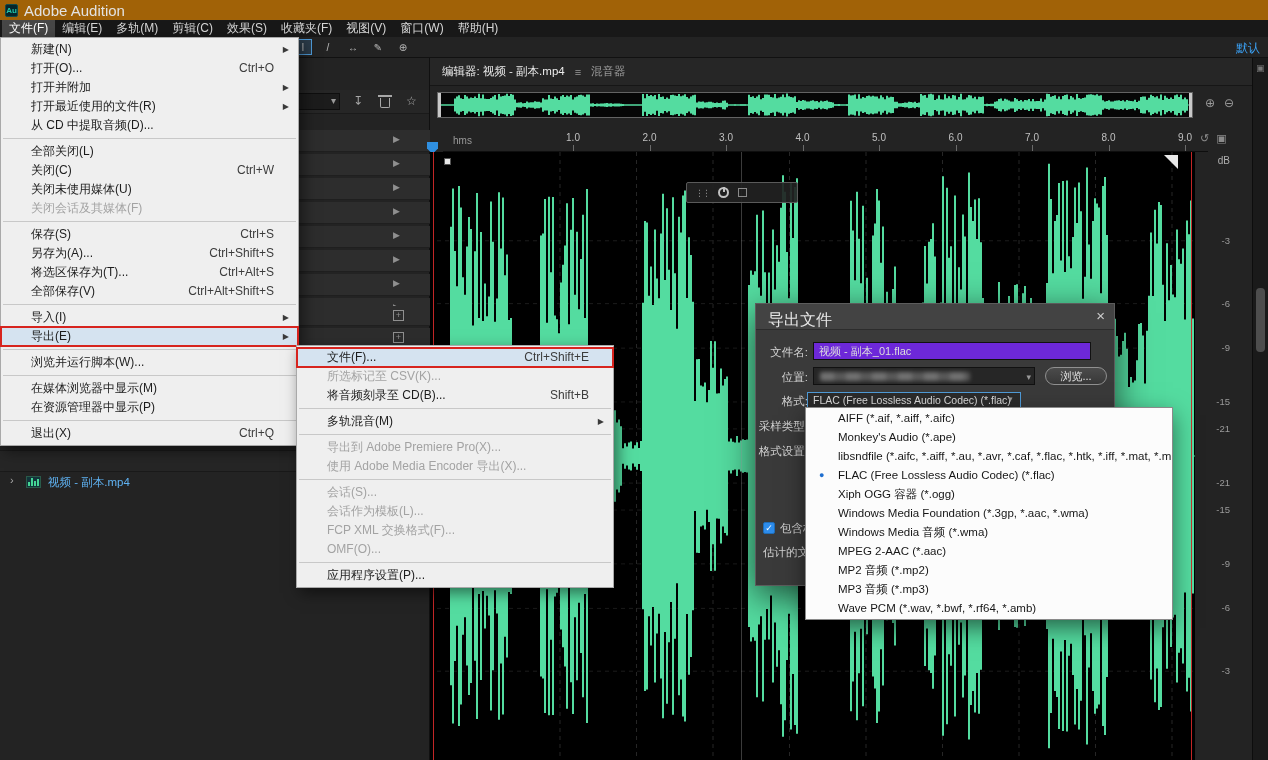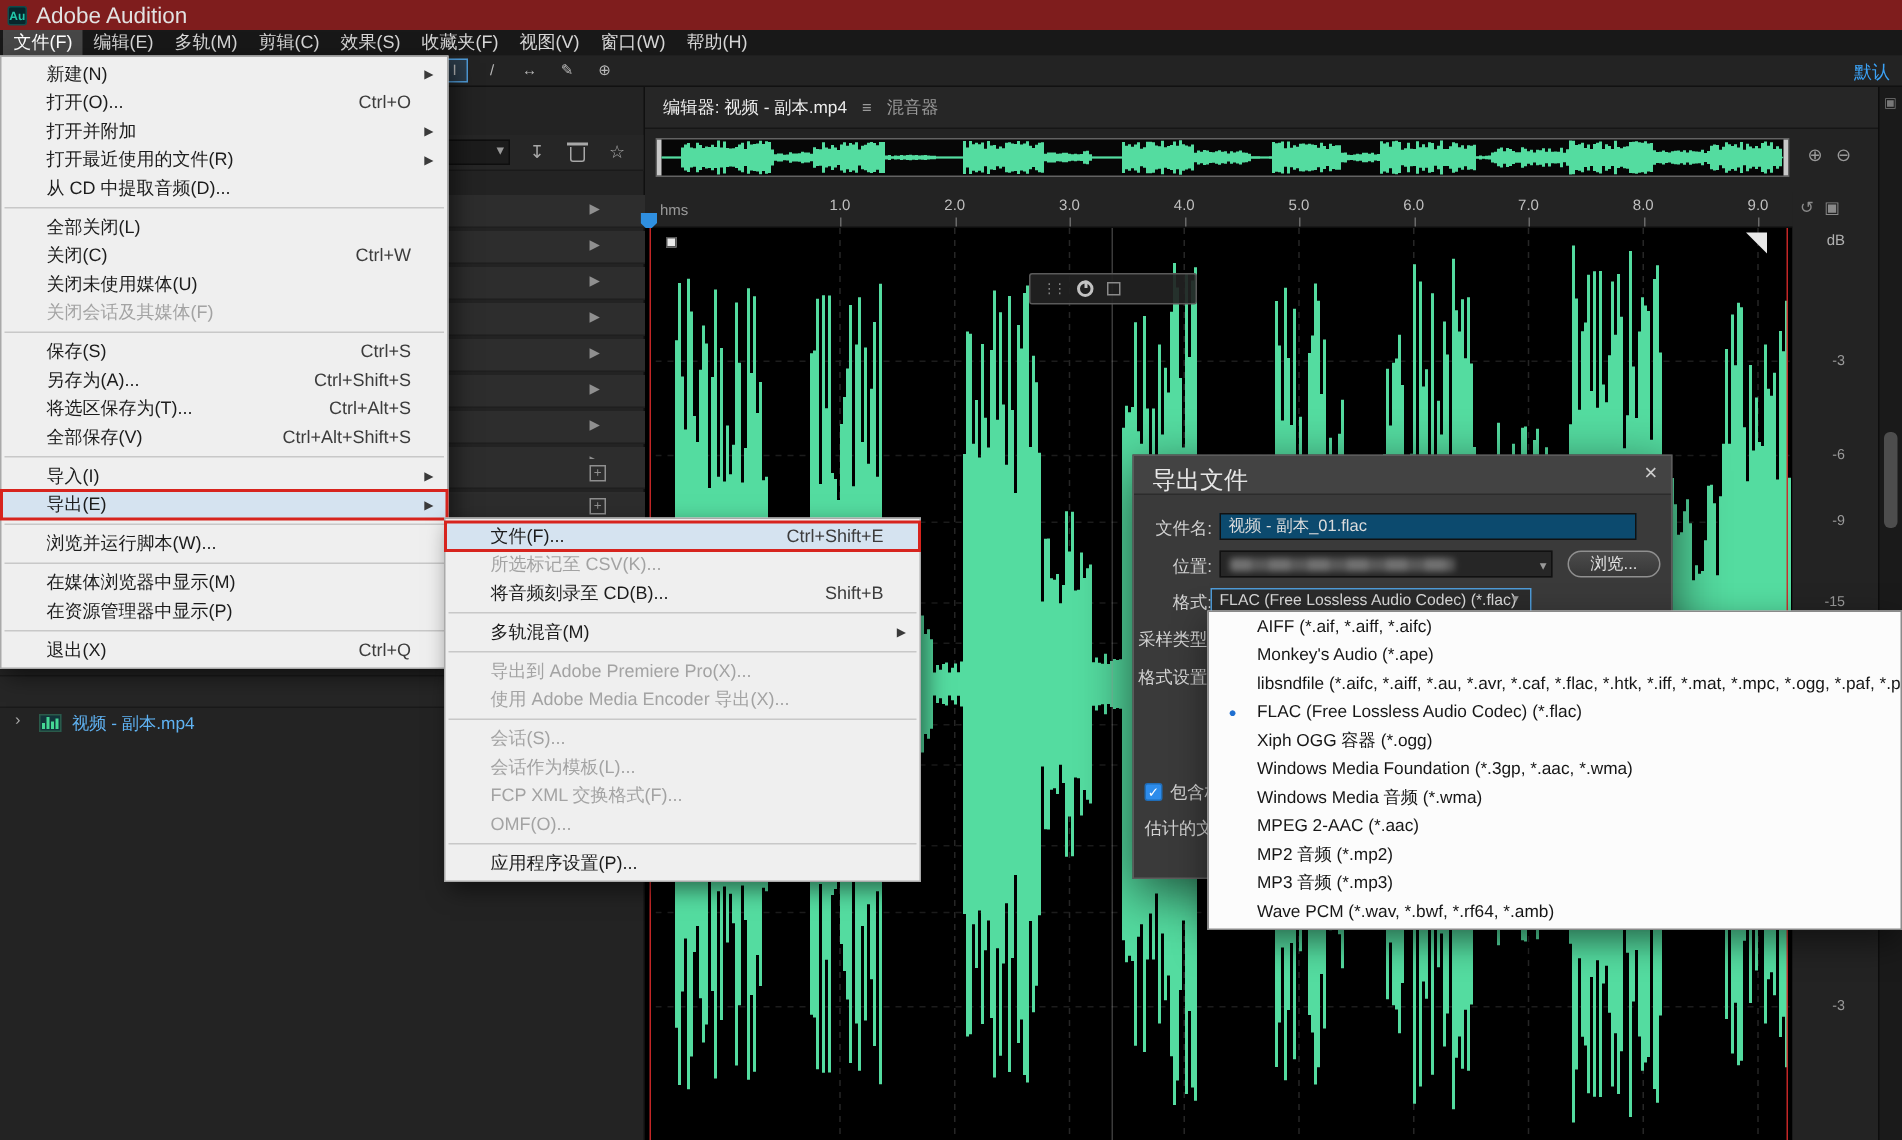--- a/index.html
+++ b/index.html
@@ -1,21 +1,21 @@
 <!DOCTYPE html>
 <html><head>
 <meta charset="utf-8">
 <style>
   html,body{margin:0;padding:0;width:1268px;height:760px;overflow:hidden;background:#202020;
     font-family:"Liberation Sans","DejaVu Sans",sans-serif;}
   body{position:relative;}
   *{box-sizing:border-box;}
 
   
-  .titlebar{position:absolute;left:0;top:0;width:1268px;height:20px;background:#7f1d1d;display:flex;align-items:center;gap:6px;padding-left:5px;}
+  .titlebar{position:absolute;left:0;top:0;width:1268px;height:20px;background:#a16207;display:flex;align-items:center;gap:6px;padding-left:5px;}
   .au-icon{width:13px;height:13px;background:#07262b;border:1px solid #0f4c4c;color:#22c7a9;font-size:8px;font-weight:bold;display:flex;align-items:center;justify-content:center;border-radius:2px;}
   .title-text{font-size:15px;color:#e2e2e2;}
   .menubar{position:absolute;left:0;top:20px;width:1268px;height:17px;background:#181818;display:flex;padding-left:2px;}
   .mbi{font-size:12px;color:#d6d6d6;padding:0 7px;line-height:17px;}
   .mbi.active{background:#474747;color:#fff;}
   .toolbar{position:absolute;left:0;top:37px;width:1268px;height:21px;background:#232323;border-bottom:1px solid #111;}
   .tools{position:absolute;left:294px;top:2px;display:flex;gap:7px;}
   .tool{width:18px;height:16px;display:flex;align-items:center;justify-content:center;font-size:10px;color:#b8b8b8;}
   .tool.sel{border:1px solid #4f9bd8;background:#2b3b49;}
   .workspace{position:absolute;right:8px;top:3px;font-size:12px;color:#3ba2f6;}
@@ -45,21 +45,21 @@
   .editor{position:absolute;left:430px;top:58px;width:822px;height:702px;background:#232323;}
   .tabbar{position:absolute;left:0;top:0;width:100%;height:28px;background:#262626;border-bottom:1px solid #161616;display:flex;align-items:center;gap:10px;padding-left:12px;}
   .tab{font-size:11.5px;color:#ececec;}
   .tab.inactive{color:#9a9a9a;}
   .burger{color:#9a9a9a;font-size:11px;}
   .overview{position:absolute;left:7px;top:34px;width:756px;height:26px;background:#060606;border:1px solid #636363;}
   .overview::before,.overview::after{content:"";position:absolute;top:0;bottom:0;width:3px;background:#c8c8c8;}
   .overview::before{left:0;}.overview::after{right:0;}
   .overview svg{position:absolute;left:3px;top:0;width:748px;height:24px;}
   .ov-zoom{position:absolute;left:775px;top:38px;display:flex;gap:9px;color:#9a9a9a;font-size:12px;}
-  .ruler{position:absolute;left:0;top:70px;width:765px;height:24px;background:#232323;border-bottom:1px solid #0e0e0e;}
+  .ruler{position:absolute;left:13px;top:70px;width:765px;height:24px;background:#232323;border-bottom:1px solid #0e0e0e;}
   .ruler-unit{position:absolute;left:10px;top:7px;font-size:10px;color:#9a9a9a;}
   .rt-label{position:absolute;top:4px;width:30px;margin-left:-15px;text-align:center;font-size:10px;color:#c0c0c0;}
   .rt-mark{position:absolute;bottom:0;width:1px;height:6px;background:#6a6a6a;}
   .ruler-icons{position:absolute;left:770px;top:74px;display:flex;gap:7px;color:#8a8a8a;font-size:11px;}
   .playhead{position:absolute;left:-3px;top:84px;width:11px;height:12px;background:#2f8fe0;
     clip-path:polygon(0 0,100% 0,100% 55%,50% 100%,0 55%);}
   .waveregion{position:absolute;left:0;top:94px;width:765px;height:608px;background:#000;}
   .waveregion svg{position:absolute;left:7px;top:0;width:758px;height:608px;}
   .sel-line{position:absolute;top:0;bottom:0;width:1px;background:rgba(205,40,40,.95);}
   .ph-line{position:absolute;top:0;bottom:0;width:1px;background:rgba(170,170,170,.35);}
@@ -87,33 +87,33 @@
   .mi.dis{color:#a3a3a3;}
   .mi.hl{background:#d5e3f0;outline:2px solid #d7241e;outline-offset:-1px;}
   .msep{height:1px;background:#c8c8c8;margin:3px 2px;}
 
   
   .dialog{position:absolute;left:755px;top:303px;width:360px;height:283px;background:#3a3a3a;border:1px solid #5c5c5c;box-shadow:0 10px 34px rgba(0,0,0,.65);z-index:10;}
   .dlg-title{position:absolute;left:0;top:0;width:100%;height:26px;background:#434343;border-bottom:1px solid #2c2c2c;}
   .dlg-title .t{position:absolute;left:12px;top:6px;font-size:16px;color:#e6e6e6;}
   .dlg-close{position:absolute;right:9px;top:3px;font-size:15px;color:#ccc;}
   .dlg-label{position:absolute;right:306px;white-space:nowrap;font-size:11.5px;color:#d2d2d2;}
-  .fld{position:absolute;background:#0c4a6e;border:1px solid #111;color:#dcdcdc;font-size:11px;line-height:16px;padding:0 5px;white-space:nowrap;overflow:hidden;}
+  .fld{position:absolute;background:#6d28d9;border:1px solid #111;color:#dcdcdc;font-size:11px;line-height:16px;padding:0 5px;white-space:nowrap;overflow:hidden;}
   #fld-filename{left:57px;top:38px;width:278px;height:18px;}
   #fld-location{left:57px;top:63px;width:222px;height:18px;background:#262626;}
   .redact{position:absolute;left:6px;top:4px;width:150px;height:9px;border-radius:2px;background:repeating-linear-gradient(90deg,#8a8a8a 0 14px,#6a6a6a 14px 26px);filter:blur(2px);opacity:.75;}
   .fld-arr{position:absolute;right:3px;top:1px;font-size:9px;color:#9a9a9a;}
   .btn-browse{position:absolute;left:289px;top:63px;width:62px;height:18px;border:1px solid #909090;border-radius:9px;background:linear-gradient(#4b4b4b,#383838);color:#e2e2e2;font-size:11px;text-align:center;line-height:16px;}
   #fld-format{left:51px;top:88px;width:214px;height:17px;background:#2b2b2b;border:1px solid #4f9bd8;font-size:10.5px;line-height:14px;padding-right:16px;}
   .chk{position:absolute;left:7px;top:218px;width:12px;height:12px;background:#2d8ceb;border:1px solid #1f6db8;border-radius:2px;color:#fff;font-size:9px;line-height:10px;text-align:center;}
   .chk-label{position:absolute;left:24px;top:217px;font-size:11.5px;color:#d2d2d2;white-space:nowrap;}
   .est-label{position:absolute;left:7px;top:241px;font-size:11.5px;color:#d2d2d2;white-space:nowrap;}
 
   
-  .droplist{position:absolute;left:805px;top:407px;width:463px;background:#fcfcfc;border:1px solid #8a8a8a;box-shadow:0 8px 22px rgba(0,0,0,.5);z-index:20;padding:1px 0;}
+  .droplist{position:absolute;left:805px;top:407px;width:368px;background:#fcfcfc;border:1px solid #8a8a8a;box-shadow:0 8px 22px rgba(0,0,0,.5);z-index:20;padding:1px 0;}
   .opt{position:relative;height:19px;line-height:19px;padding-left:32px;font-size:11.5px;color:#161616;white-space:nowrap;overflow:hidden;}
   .opt .dot{position:absolute;left:13px;top:0;color:#1f6fd0;font-size:9px;}
 </style>
 </head>
 <body>
 
 <div class="titlebar">
   <span class="au-icon">Au</span>
   <span class="title-text">Adobe Audition</span>
 </div>

